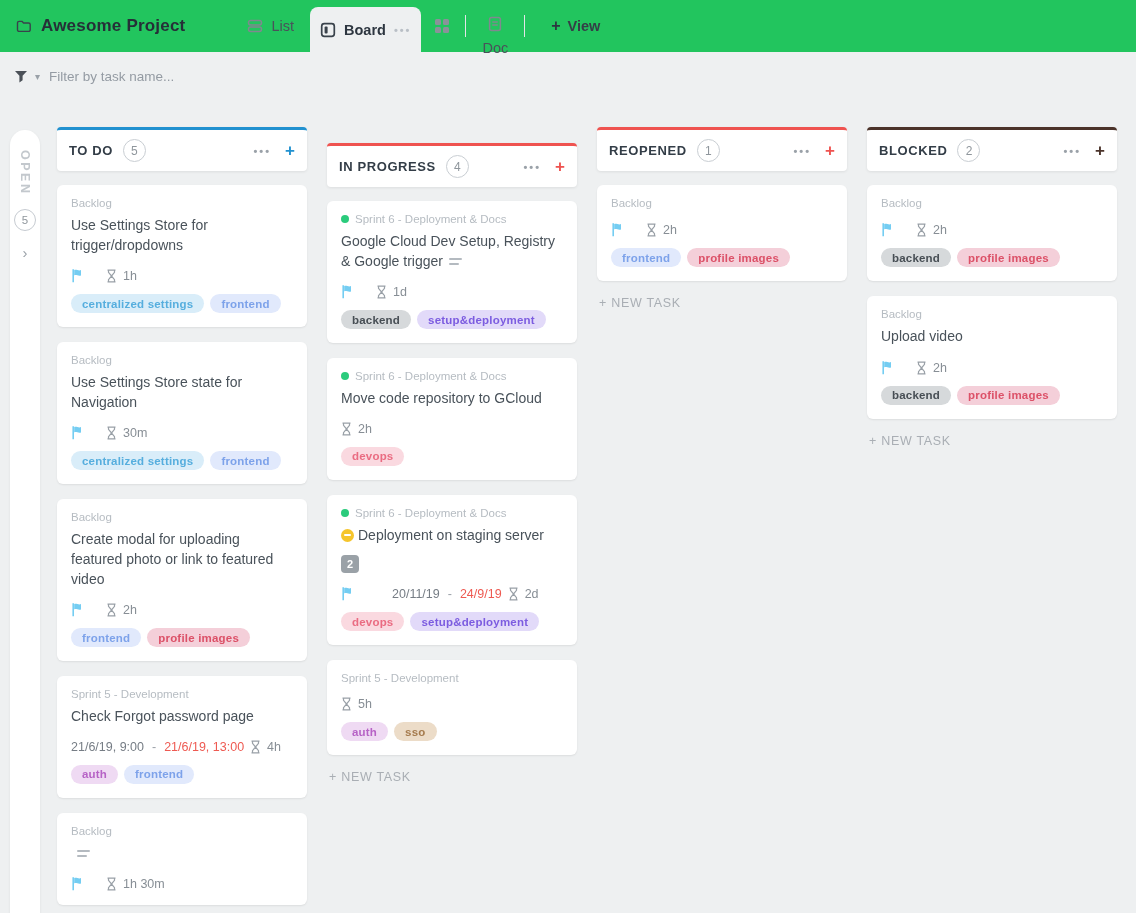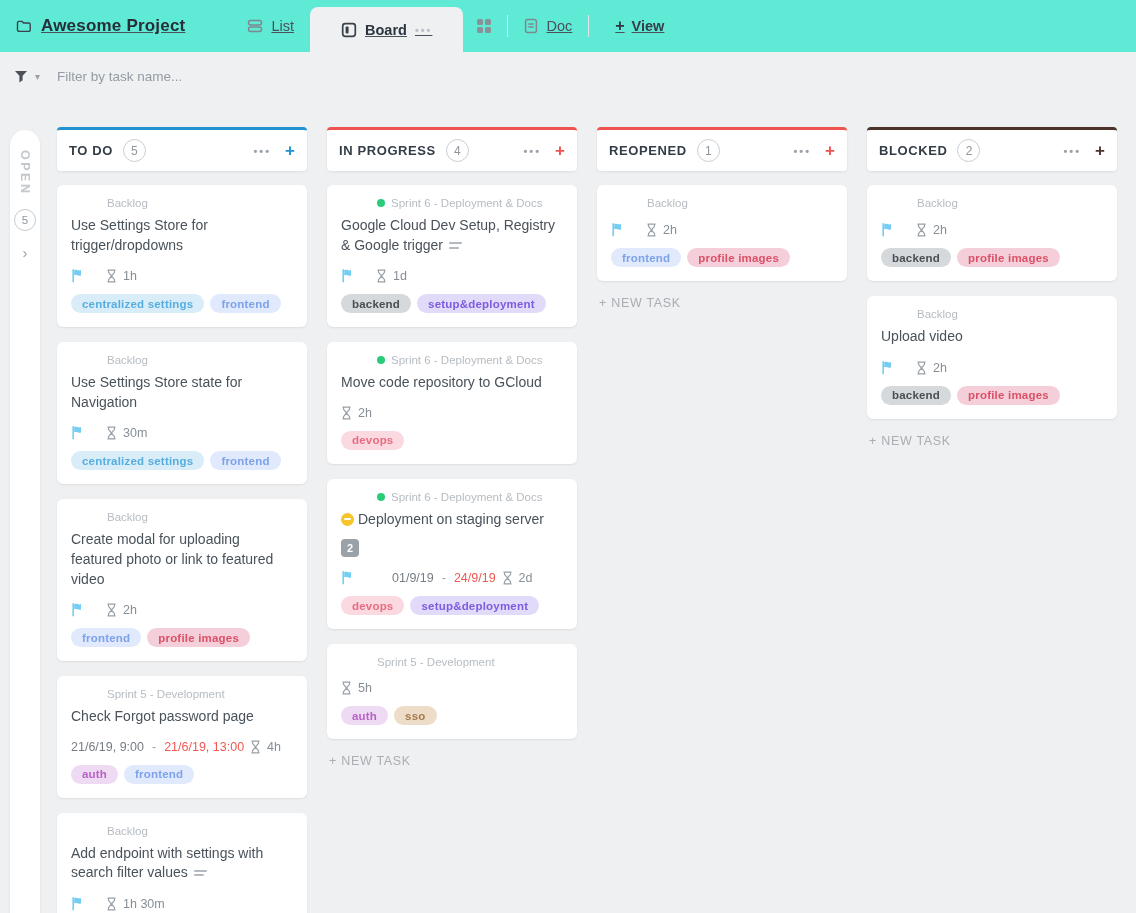--- a/index.html
+++ b/index.html
@@ -1,38 +1,38 @@
 <!DOCTYPE html>
 <html><head>
 <meta charset="utf-8">
 <style>
   * { margin:0; padding:0; box-sizing:border-box; }
   html,body { width:1136px; height:913px; overflow:hidden; background:#fff;
     font-family:"Liberation Sans", sans-serif; color:#49525a; }
 
   
-  .topbar { height:52px; background:#5eead4; display:flex; align-items:stretch; padding-left:16px;text-decoration:underline; }
+  .topbar { height:52px; background:#22c55e; display:flex; align-items:stretch; padding-left:16px; }
   .proj { display:flex; align-items:center; gap:9px; margin-right:46px; }
   .proj-title { font-size:17px; font-weight:700; color:#262f38; letter-spacing:.2px; }
   .tab { display:flex; align-items:center; gap:8px; padding:0 16px; font-size:14.5px; color:#4a525a; }
-  .tab-active { background:#eef0f1; border-radius:8px 8px 0 0; align-self:flex-end; height:45px; padding:0 31px; }
+  .tab-active { background:#eef0f1; border-radius:8px 8px 0 0; align-self:flex-end; height:45px; padding:0 10px; }
   .tab-active .tab-label { font-weight:700; color:#2d3640; }
   .dots { color:#b9bfc6; font-size:11px; letter-spacing:2px; font-weight:700; }
   .hdiv { width:1px; height:22px; background:#e2e5e8; align-self:center; margin:0 10px; }
   .gridicon { display:grid; grid-template-columns:6px 6px; grid-template-rows:6px 6px; gap:2px; align-self:center; margin:0 6px 0 14px; }
   .gridicon i { background:#8a9299; border-radius:1.5px; }
   .addview { display:flex; align-items:center; gap:7px; padding:0 16px; }
   .plus-glyph { font-weight:700; font-size:16px; color:#2d3640; }
   .addview .tab-label { font-weight:600; color:#353e47; font-size:14.5px; }
 
   
   .filterbar { height:48px; background:#eef0f1; display:flex; align-items:center; padding-left:14px; gap:7px; }
   .caret { color:#9aa1a8; font-size:10px; }
   .filter-input { border:none; outline:none; background:transparent; font-size:13.5px; color:#6b737b;
-     margin-left:10px; width:300px; font-family:"Liberation Sans",sans-serif; }
+     margin-left:2px; width:300px; font-family:"Liberation Sans",sans-serif; }
   .filter-input::placeholder { color:#949ba3; }
 
   
   .board { height:813px; background:#eef0f1; position:relative; overflow:hidden; }
   .rail { position:absolute; left:10px; top:30px; width:30px; height:800px; background:#fff;
     border-radius:15px 15px 0 0; box-shadow:0 1px 3px rgba(0,0,0,.07);
     display:flex; flex-direction:column; align-items:center; padding-top:20px; gap:14px; }
   .rail-label { writing-mode:vertical-rl; font-size:12.5px; font-weight:700; letter-spacing:2.5px; color:#c3c8cd; }
   .rail-badge { width:22px; height:22px; border:1px solid #c6cbd1; border-radius:50%; color:#8f969c;
     font-size:11.5px; display:flex; align-items:center; justify-content:center; }
@@ -45,21 +45,21 @@
   .col-name { font-size:13px; font-weight:700; color:#333d47; letter-spacing:.6px; }
   .col-count { width:23px; height:23px; border:1px solid #c9ced3; border-radius:50%; color:#8f969c;
     font-size:12px; display:flex; align-items:center; justify-content:center; margin-left:10px; }
   .col-sp { flex:1; }
   .col-dots { color:#9aa1a8; font-size:11px; letter-spacing:2px; font-weight:700; cursor:pointer; }
   .col-plus { font-size:17px; font-weight:700; margin-left:14px; cursor:pointer; }
 
   .cards { margin-top:14px; }
   .card { background:#fff; border-radius:6px; box-shadow:0 1px 2px rgba(0,0,0,.08);
     padding:12px 14px 14px; margin-bottom:15px; cursor:pointer; }
-  .card-list { font-size:11.5px; color:#b6bcc2; display:flex; align-items:center; gap:6px;margin-left:36px; }
+  .card-list { font-size:11.5px; color:#b6bcc2; display:flex; align-items:center; gap:6px; }
   .dot-green { width:8px; height:8px; border-radius:50%; background:#2bcb7c; flex:0 0 auto; }
   .card-title { margin-top:7px; font-size:14px; line-height:1.4; color:#49525a; }
   .status-ic { display:inline-flex; width:13px; height:13px; border-radius:50%; background:#f5c52c;
      vertical-align:-2px; margin-right:4px; position:relative; }
   .status-ic::after { content:""; position:absolute; left:3px; top:5.5px; width:7px; height:2px; background:#fff; border-radius:1px; }
   .desc-ic { display:inline-block; width:13px; margin-left:6px; vertical-align:1px; }
   .desc-ic i { display:block; height:2px; background:#b4bac0; border-radius:1px; }
   .desc-ic i+i { margin-top:2.5px; width:10px; }
   .subtask-badge { display:inline-flex; margin-top:10px; min-width:18px; height:18px; padding:0 4px;
     background:#9aa1a7; color:#fff; border-radius:4px; font-size:11px; font-weight:700;
@@ -109,21 +109,21 @@
   </div>
 
   <span class="gridicon">
       <i></i>
       <i></i>
       <i></i>
       <i></i>
     </span>
   <span class="hdiv"></span>
 
-  <div class="tab" style="padding:16px 6px;">
+  <div class="tab" style="padding:16px 6px;flex-direction:column;">
     <span>
       <svg width="14" height="16" viewBox="0 0 14 16">
           <rect x="1.6" y="1.6" width="10.8" height="12.8" rx="2" fill="none" stroke="#80888f" stroke-width="1.5"></rect>
           <path d="M4.3 6h5.4M4.3 9h5.4" stroke="#80888f" stroke-width="1.3"></path>
         </svg>
     </span>
     <span class="tab-label">Doc</span>
   </div>
 
   <span class="hdiv"></span>
@@ -266,21 +266,21 @@
             <span class="tag" style="background: rgb(239, 218, 243); color: rgb(183, 99, 198);">auth</span>
             <span class="tag" style="background: rgb(225, 233, 252); color: rgb(125, 162, 234);">frontend</span>
           </div>
         </div>
 
         <div class="card">
           <div class="card-list">
             <span>Backlog</span>
             </div>
           <div class="card-title">
-            <span>Add endpoint with settings with search filter values</span><span class="desc-ic"><i></i><i></i></span></div>
+            <span class="desc-ic"><i></i><i></i></span></div>
           <div class="card-meta">
             <span>
               <svg width="13" height="15" viewBox="0 0 13 15">
                   <path d="M2.2 1.2v13" stroke="#74cdf2" stroke-width="1.6"></path>
                   <path d="M3.2 2c2-1.2 4.4 1.3 6.8 0v5.4c-2.4 1.3-4.8-1.2-6.8 0z" fill="#74cdf2"></path>
                 </svg>
               </span>
             <span class="meta-gap"></span>
             <span>
               <svg width="11" height="14" viewBox="0 0 11 14">
@@ -289,21 +289,21 @@
               </span>
             <span>1h 30m</span>
           </div>
 
         </div>
 
       </div>
     </div>
 
     <div class="col">
-      <div class="col-header" style="border-top-color: rgb(239, 83, 80);">
+      <div class="col-header" style="border-top-color: rgb(239, 83, 80); margin-top: 16px;">
         <span class="col-name">IN PROGRESS</span>
         <span class="col-count">4</span>
         <span class="col-sp"></span>
         <span class="col-dots">•••</span>
         <span class="col-plus" style="color: rgb(239, 83, 80);">+</span>
       </div>
       <div class="cards">
 
         <div class="card">
           <div class="card-list">
@@ -363,21 +363,21 @@
           <span class="subtask-badge">2</span>
           <div class="card-meta">
             <span>
               <svg width="13" height="15" viewBox="0 0 13 15">
                   <path d="M2.2 1.2v13" stroke="#74cdf2" stroke-width="1.6"></path>
                   <path d="M3.2 2c2-1.2 4.4 1.3 6.8 0v5.4c-2.4 1.3-4.8-1.2-6.8 0z" fill="#74cdf2"></path>
                 </svg>
               </span>
             <span class="meta-gap"></span>
               <span class="meta-gap"></span>
-            <span class="date-start">01/9/19</span>
+            <span class="date-start">20/11/19</span>
             <span class="date-dash">-</span>
             <span style="color: rgb(238, 90, 82);">24/9/19</span>
             <span>
               <svg width="11" height="14" viewBox="0 0 11 14">
                   <path d="M1.5 1.2h8M1.5 12.8h8M2.5 1.4v2l3 3.6 3-3.6v-2M2.5 12.6v-2l3-3.6 3 3.6v2" fill="none" stroke="#99a0a7" stroke-width="1.2"></path>
                 </svg>
               </span>
             <span>2d</span>
           </div>
           <div class="card-tags">

